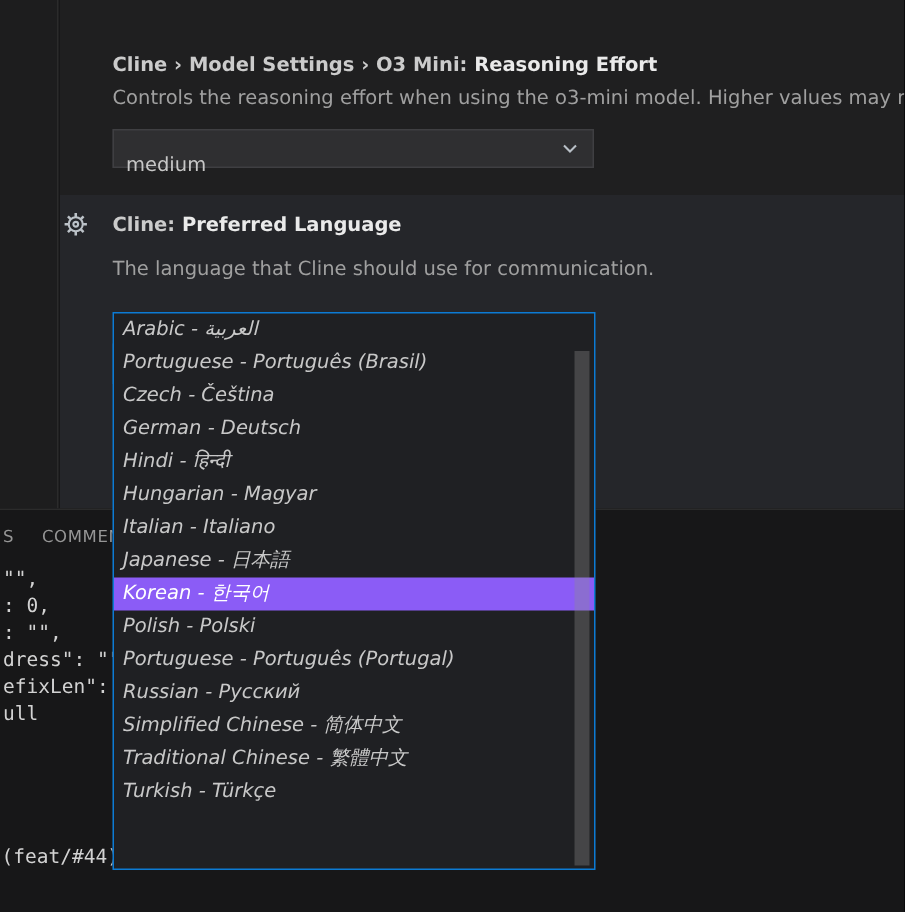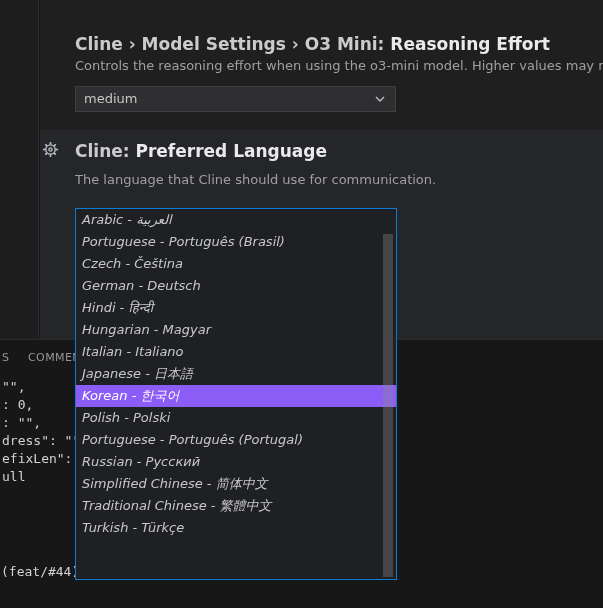--- a/index.html
+++ b/index.html
@@ -8,29 +8,29 @@
     position:relative; width:603px; height:608px; overflow:hidden;
     background:#171718; font-family:"DejaVu Sans","Liberation Sans",sans-serif;
     -webkit-font-smoothing:antialiased;
   }
   
   .left-strip { position:absolute; left:0; top:0; width:39px; height:339px;
     background:#1d1d1e; border-right:1px solid #2b2b2b; }
   .settings-bg { position:absolute; left:40px; top:0; width:563px; height:339px; background:#1f1f20; }
   .row-highlight { position:absolute; left:40px; top:130px; width:563px; height:209px; background:#25262a; }
 
-  .setting-title { position:absolute; left:75px; font-size:17px; line-height:16px; white-space:nowrap; }
+  .setting-title { position:absolute; left:75px; font-size:13px; line-height:16px; white-space:nowrap; }
   .setting-title .cat { color:#cbcbcb; font-weight:600; }
   .setting-title .lbl { color:#eaeaea; font-weight:700; }
   .setting-desc { position:absolute; left:75px; width:528px; font-size:13px; line-height:16px;
     color:#a0a0a0; white-space:nowrap; overflow:hidden; }
 
   .select-box { position:absolute; left:75px; width:321px; background:#2f2f31;
     border:1px solid #3f3f42; color:#c7c7c7; font-size:13px; }
-  .select-box .val { display:block; padding:0 26px 0 8px; line-height:24px; white-space:nowrap; overflow:hidden; }
+  .select-box .val { display:block; padding:12px 26px 0 8px; line-height:24px; white-space:nowrap; overflow:hidden; }
   .select-box .chev { position:absolute; right:8px; top:50%; margin-top:-7px; width:14px; height:14px; }
   .select-box.focused { border-color:#0c7bd4;margin-top:36px; }
 
   .gear-btn { position:absolute; left:42px; top:141px; width:18px; height:18px; cursor:pointer; }
 
   
   .dropdown { position:absolute; left:75px; top:208px; width:322px; height:372px;
     background:#1f2023; border:1px solid #0c7bd4; overflow:hidden; z-index:10;font-style:italic; }
   .dropdown .opt { height:22px; line-height:22px; padding:0 6px; font-size:13px;
     color:#c8c8c8; white-space:nowrap; overflow:hidden; }

